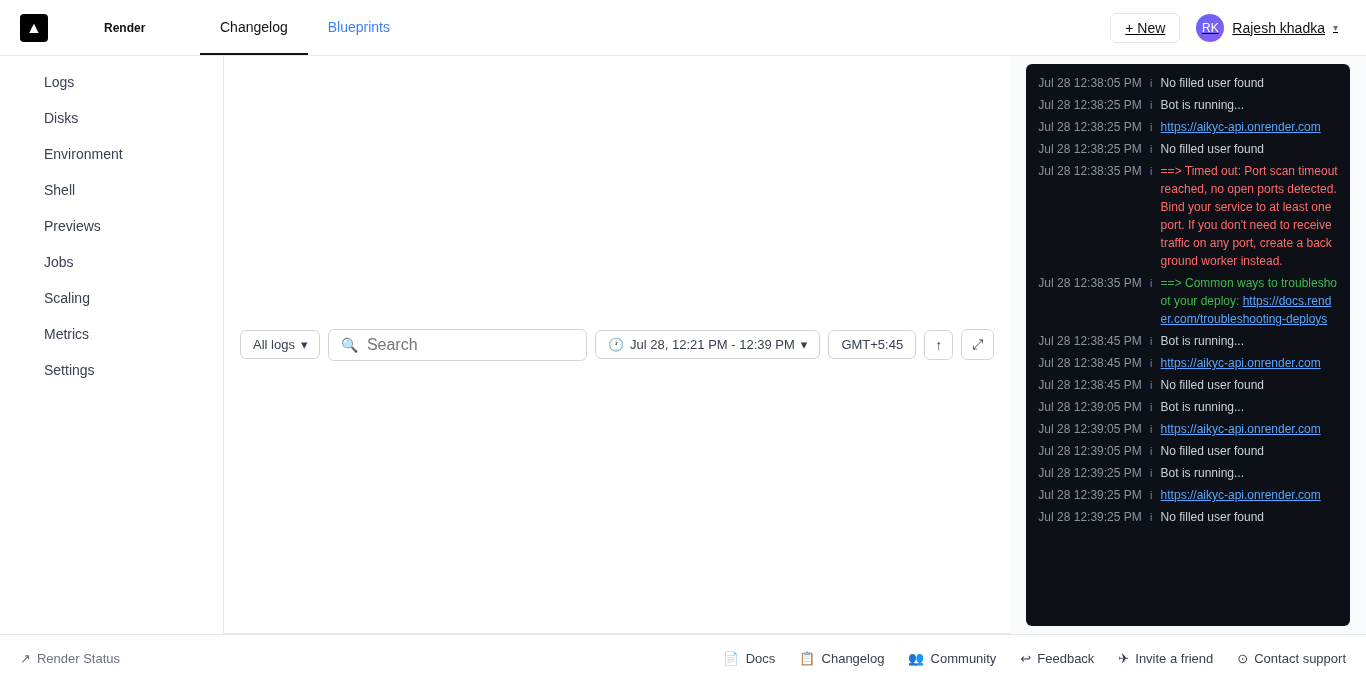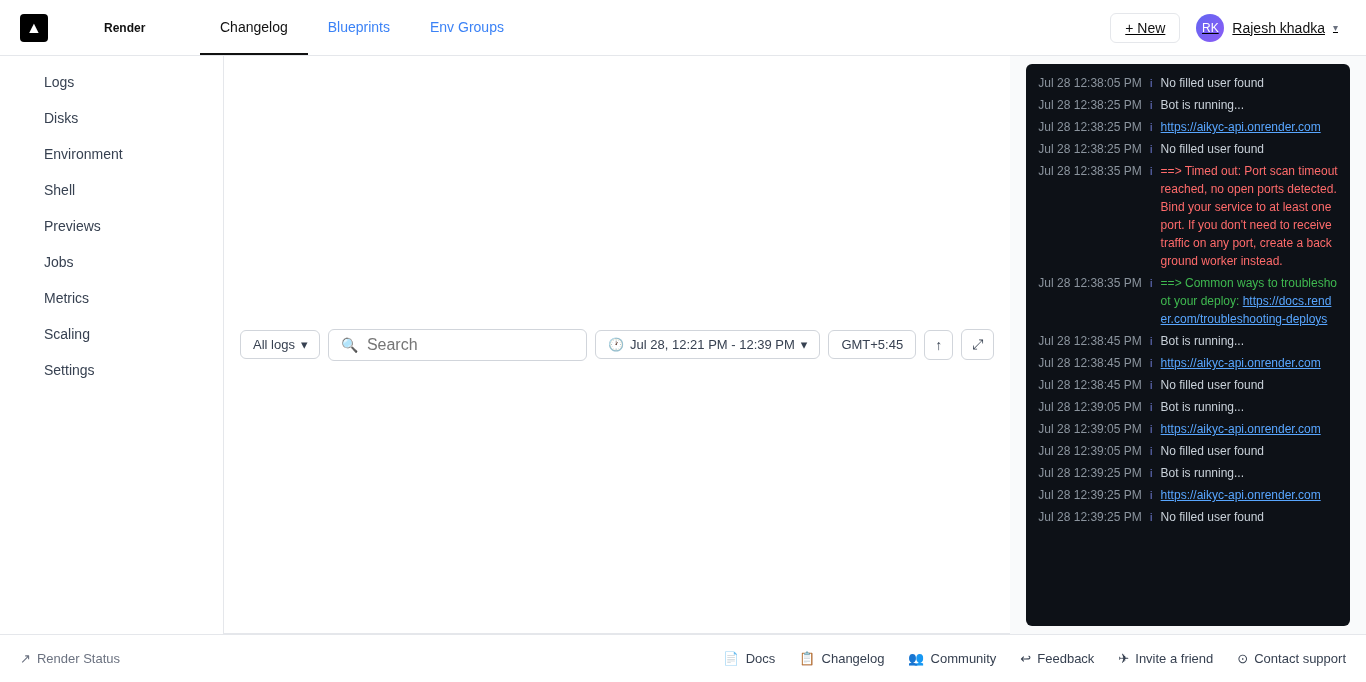--- a/index.html
+++ b/index.html
@@ -128,43 +128,42 @@
 <body>
 
 <nav class="top-nav">
   <div class="logo-area">
     <div class="logo-icon">▲</div>
     <span class="logo-text">Render</span>
   </div>
   <div class="nav-links">
     <a class="nav-link active">Changelog</a>
     <a class="nav-link">Blueprints</a>
-    <a class="nav-link">Env Groups</a>
   </div>
   <div class="nav-right">
     <button class="new-btn">+ New</button>
     <div class="user-area">
       <div class="user-avatar">RK</div>
       <span class="user-name">Rajesh khadka</span>
       <span class="chevron">▾</span>
     </div>
   </div>
 </nav>
 
 <div class="main-layout">
 
   <aside class="sidebar">
     <div class="sidebar-item">Logs</div>
     <div class="sidebar-item">Disks</div>
     <div class="sidebar-item">Environment</div>
     <div class="sidebar-item">Shell</div>
     <div class="sidebar-item">Previews</div>
     <div class="sidebar-item">Jobs</div>
+    <div class="sidebar-item">Scaling</div>
     <div class="sidebar-item">Metrics</div>
-    <div class="sidebar-item">Scaling</div>
     <div class="sidebar-item">Settings</div>
   </aside>
 
   <div class="content-area">
 
     <div class="logs-toolbar">
       <button class="logs-filter-btn">
         <span>All logs</span>
         <span>▾</span>
       </button>

